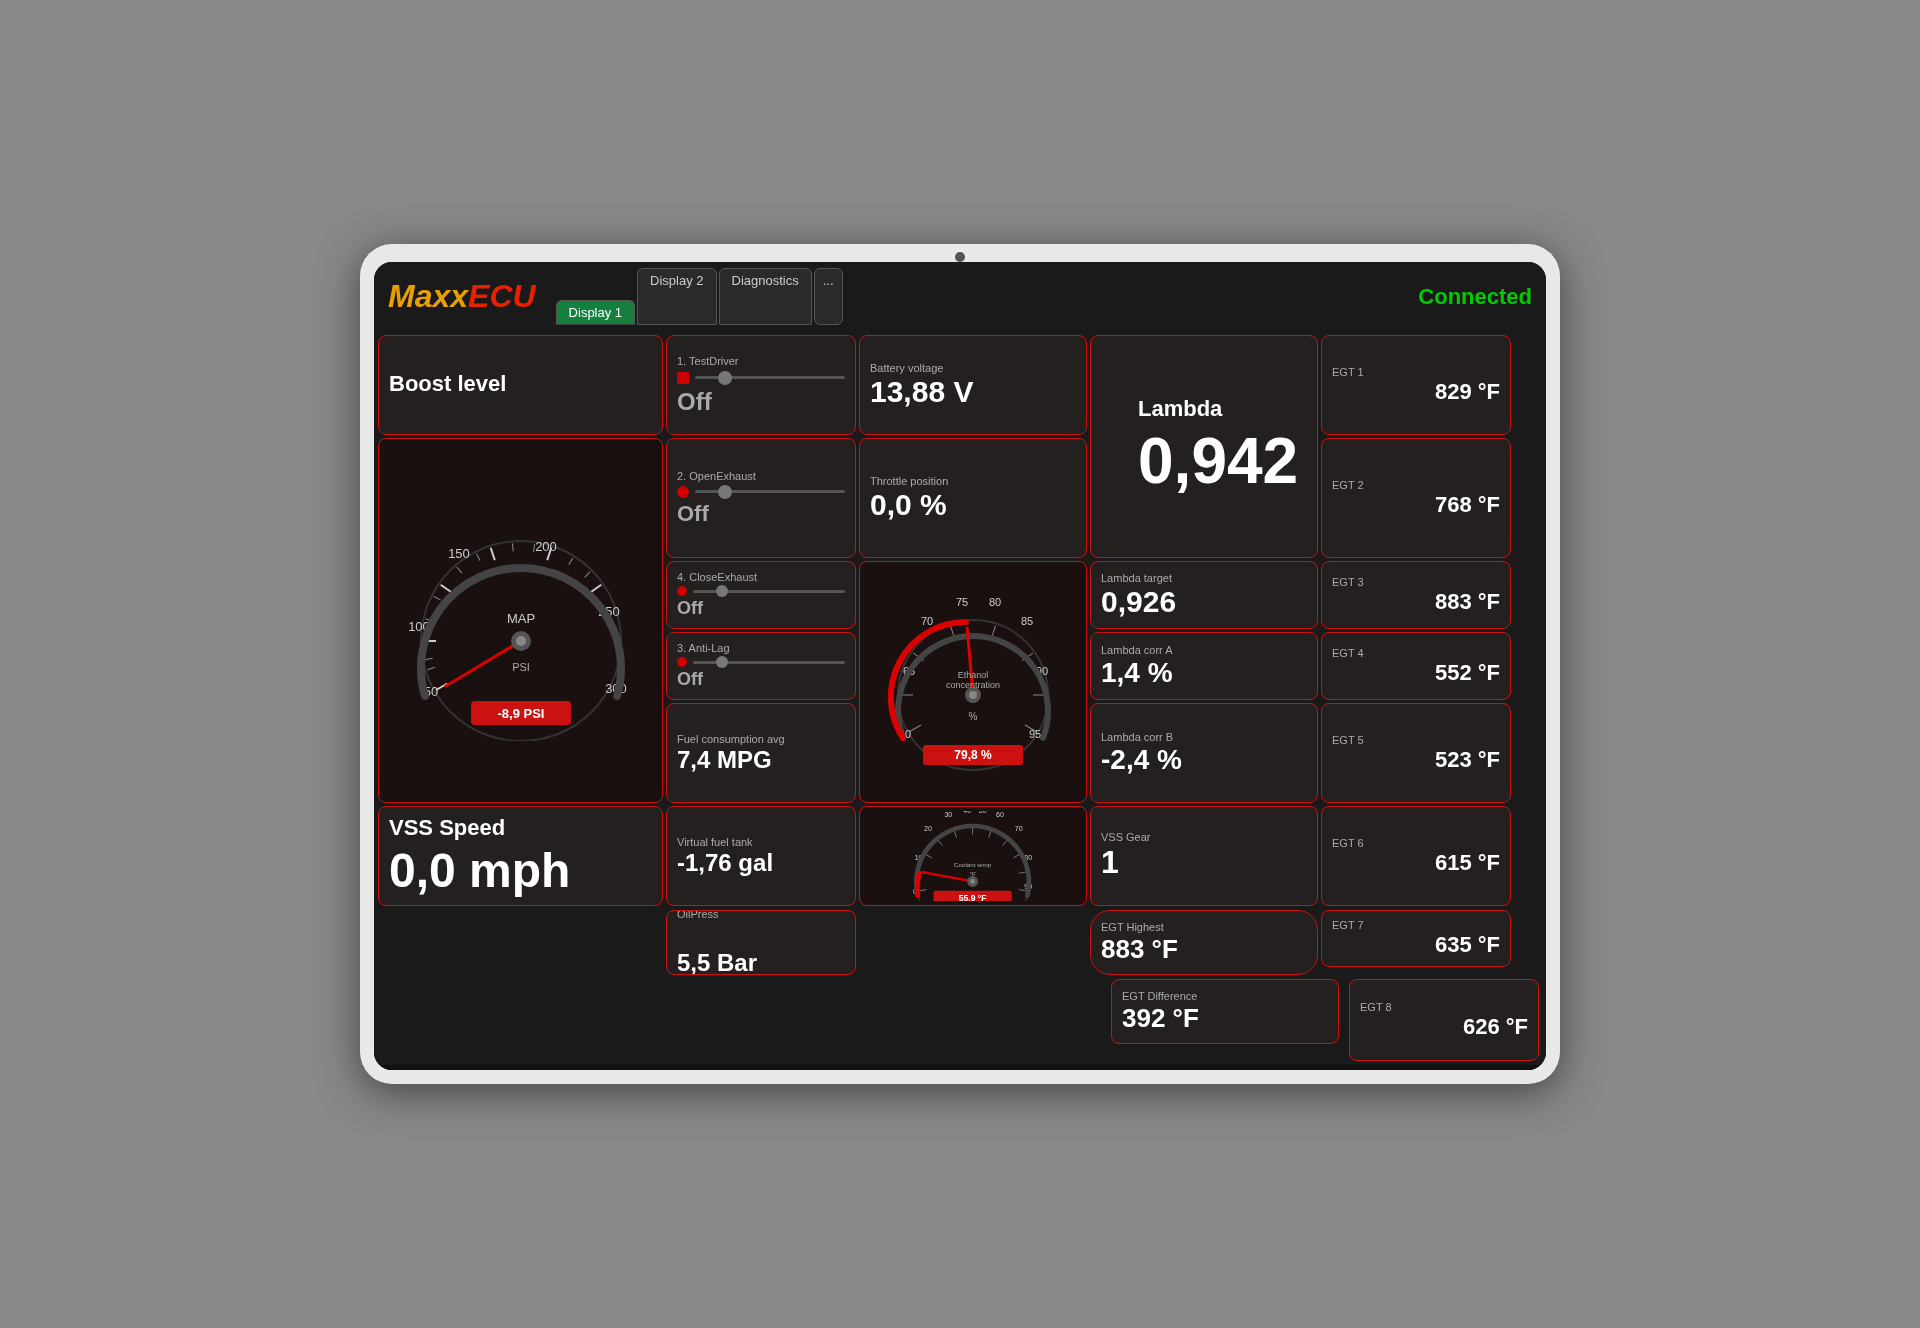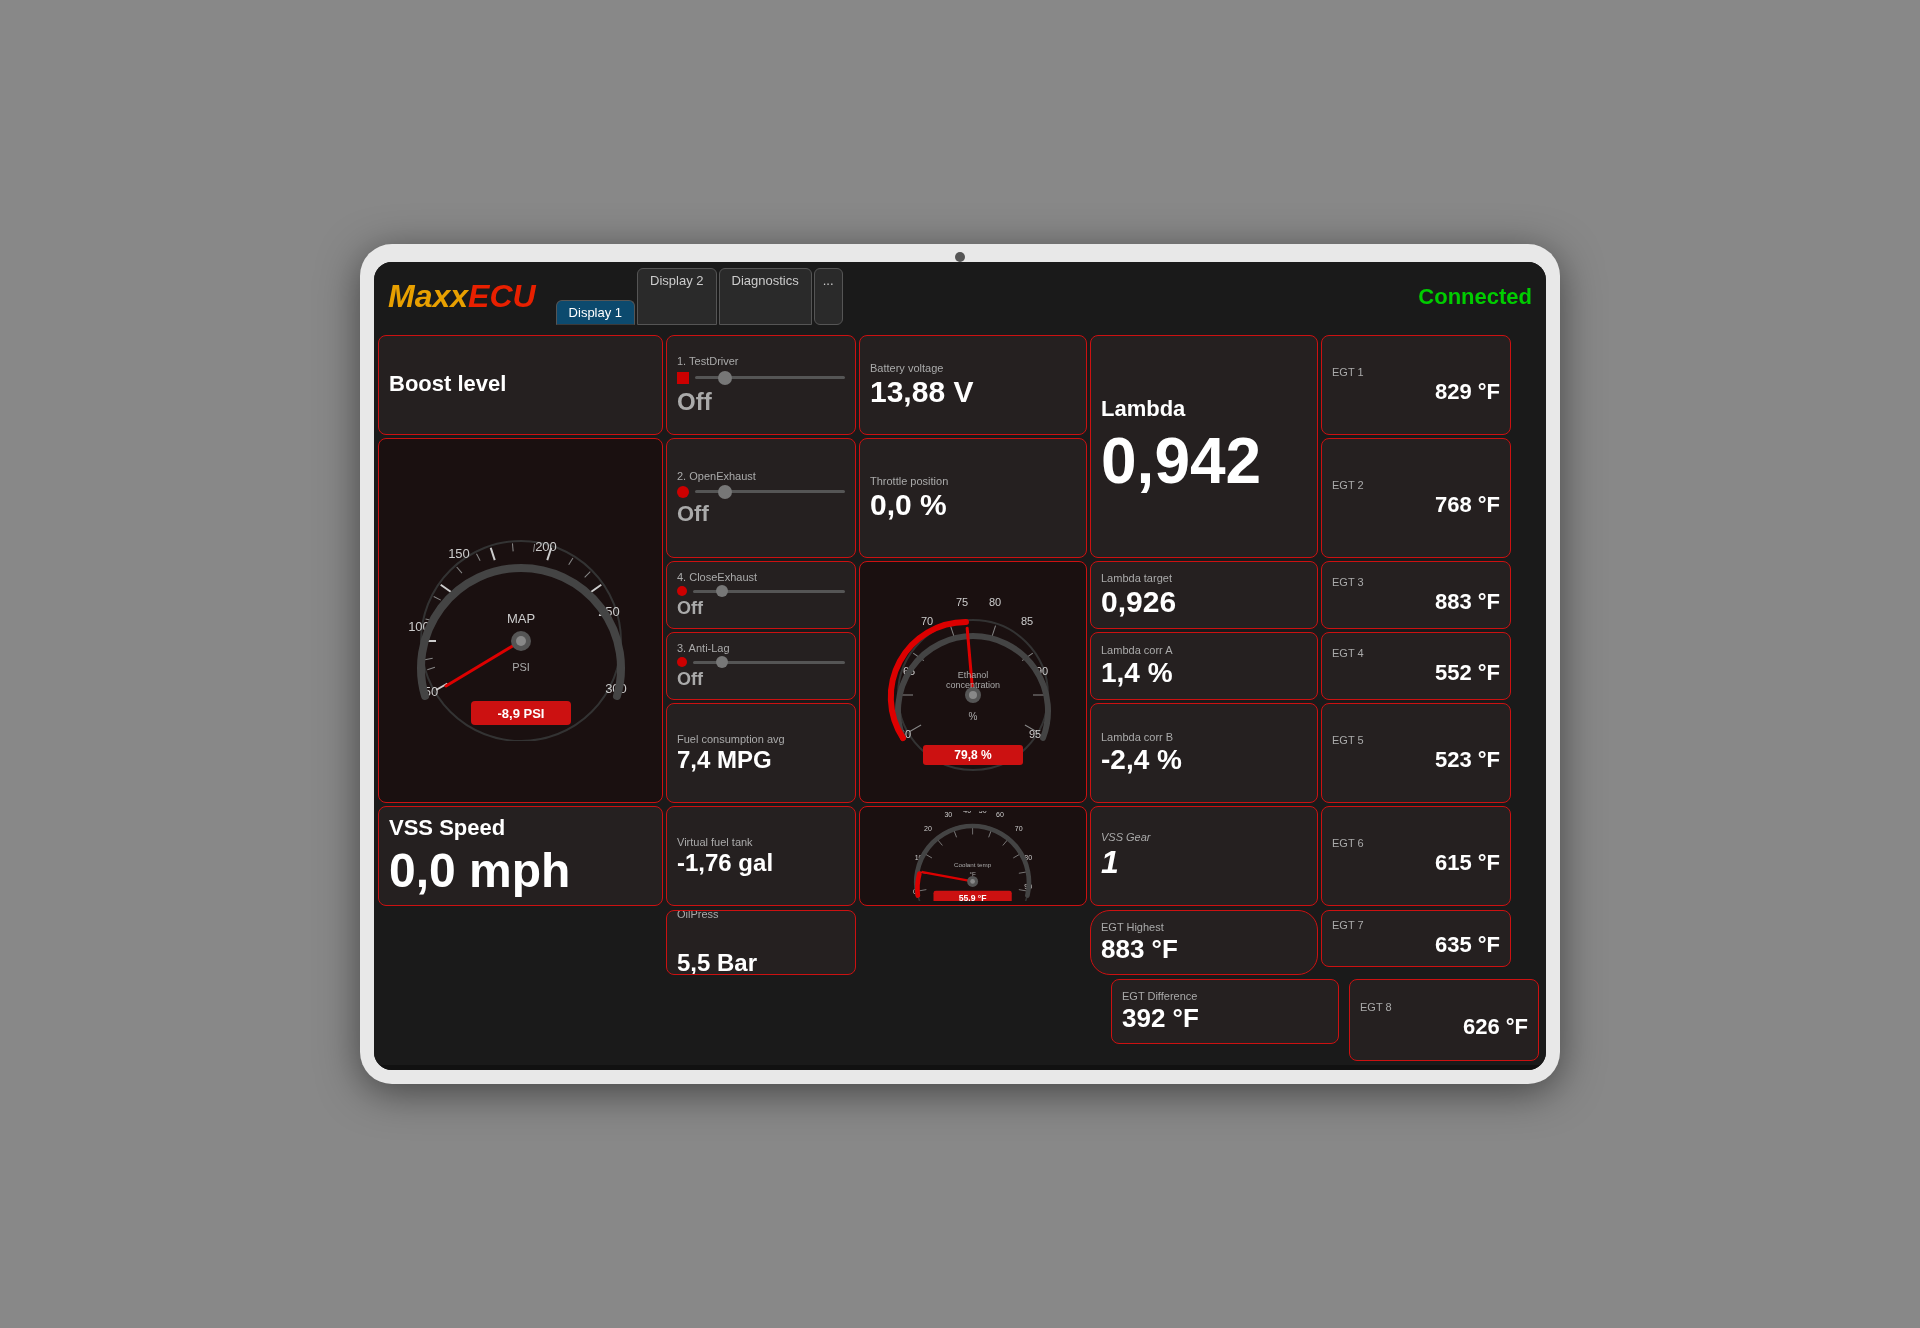--- a/index.html
+++ b/index.html
@@ -71,21 +71,21 @@
     .tab {
       background: #2a2a2a;
       color: #ccc;
       border: 1px solid #555;
       border-radius: 6px 6px 0 0;
       padding: 4px 12px;
       font-size: 13px;
       cursor: pointer;
     }
     .tab.active {
-      background: #0c4a6e;
+      background: #15803d;
       color: #fff;
       border-bottom-color: #3a3a3a;
       margin-top: 32px;
     }
     .tab-more {
       background: #2a2a2a;
       color: #ccc;
       border: 1px solid #555;
       border-radius: 6px;
       padding: 4px 8px;
@@ -184,21 +184,21 @@
         </div>
       </div>
 
       <div class="gc" style="grid-column:3; grid-row:1;">
         <div class="gc-inner">
           <div class="lbl">Battery voltage</div>
           <div class="val" style="font-size:30px;">13,88 V</div>
         </div>
       </div>
 
-      <div class="gc" style="grid-column:4; grid-row:1/3;">
+      <div class="gc" style="grid-column:4; grid-row:1/3;padding-left:37px;">
         <div class="gc-inner">
           <div class="title-big">Lambda</div>
           <div class="val" style="font-size:64px;">0,942</div>
         </div>
       </div>
 
       <div class="gc" style="grid-column:5; grid-row:1;">
         <div class="gc-inner">
           <div class="lbl">EGT 1</div>
           <div class="val val-sm">829 °F</div>
@@ -468,21 +468,21 @@
 
             <text x="82" y="72" fill="#aaa" font-size="8" text-anchor="middle">Coolant temp</text>
             <text x="82" y="83" fill="#aaa" font-size="8" text-anchor="middle">°F</text>
 
             <rect x="32" y="102" width="100" height="18" rx="3" fill="#cc1111"></rect>
             <text x="82" y="115" fill="#fff" font-size="11" font-weight="bold" text-anchor="middle">55,9 °F</text>
           </svg>
         </div>
       </div>
 
-      <div class="gc" style="grid-column:4; grid-row:6;font-style:italic;">
+      <div class="gc" style="grid-column:4; grid-row:6;">
         <div class="gc-inner">
           <div class="lbl">VSS Gear</div>
           <div class="val" style="font-size:32px;">1</div>
         </div>
       </div>
 
       <div class="gc" style="grid-column:5; grid-row:6;">
         <div class="gc-inner">
           <div class="lbl">EGT 6</div>
           <div class="val val-sm">615 °F</div>

